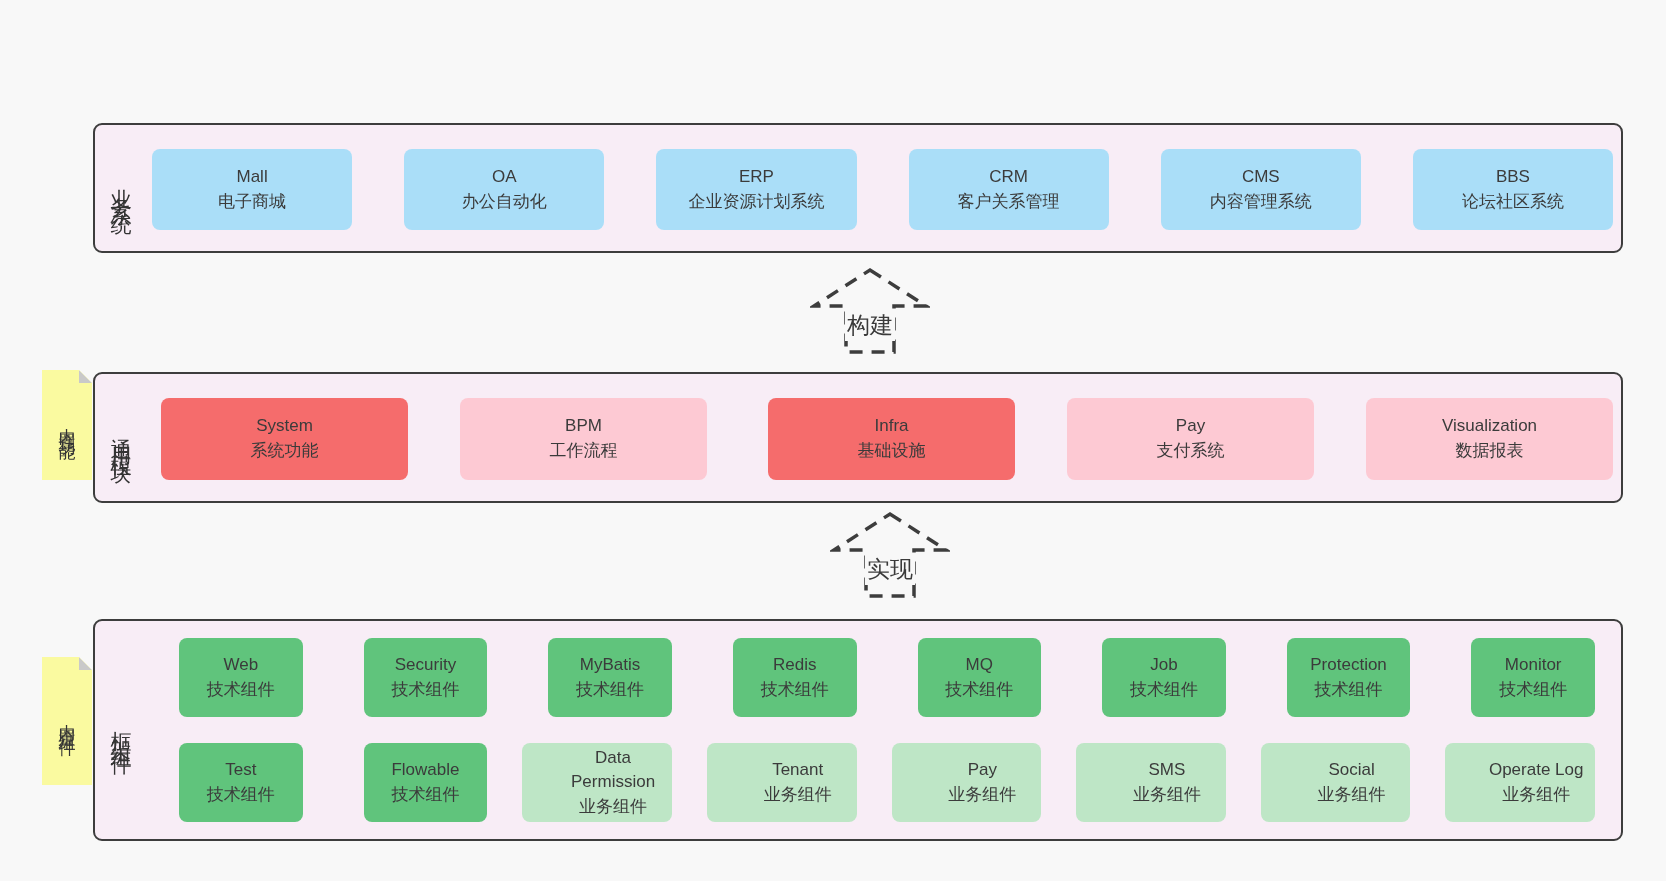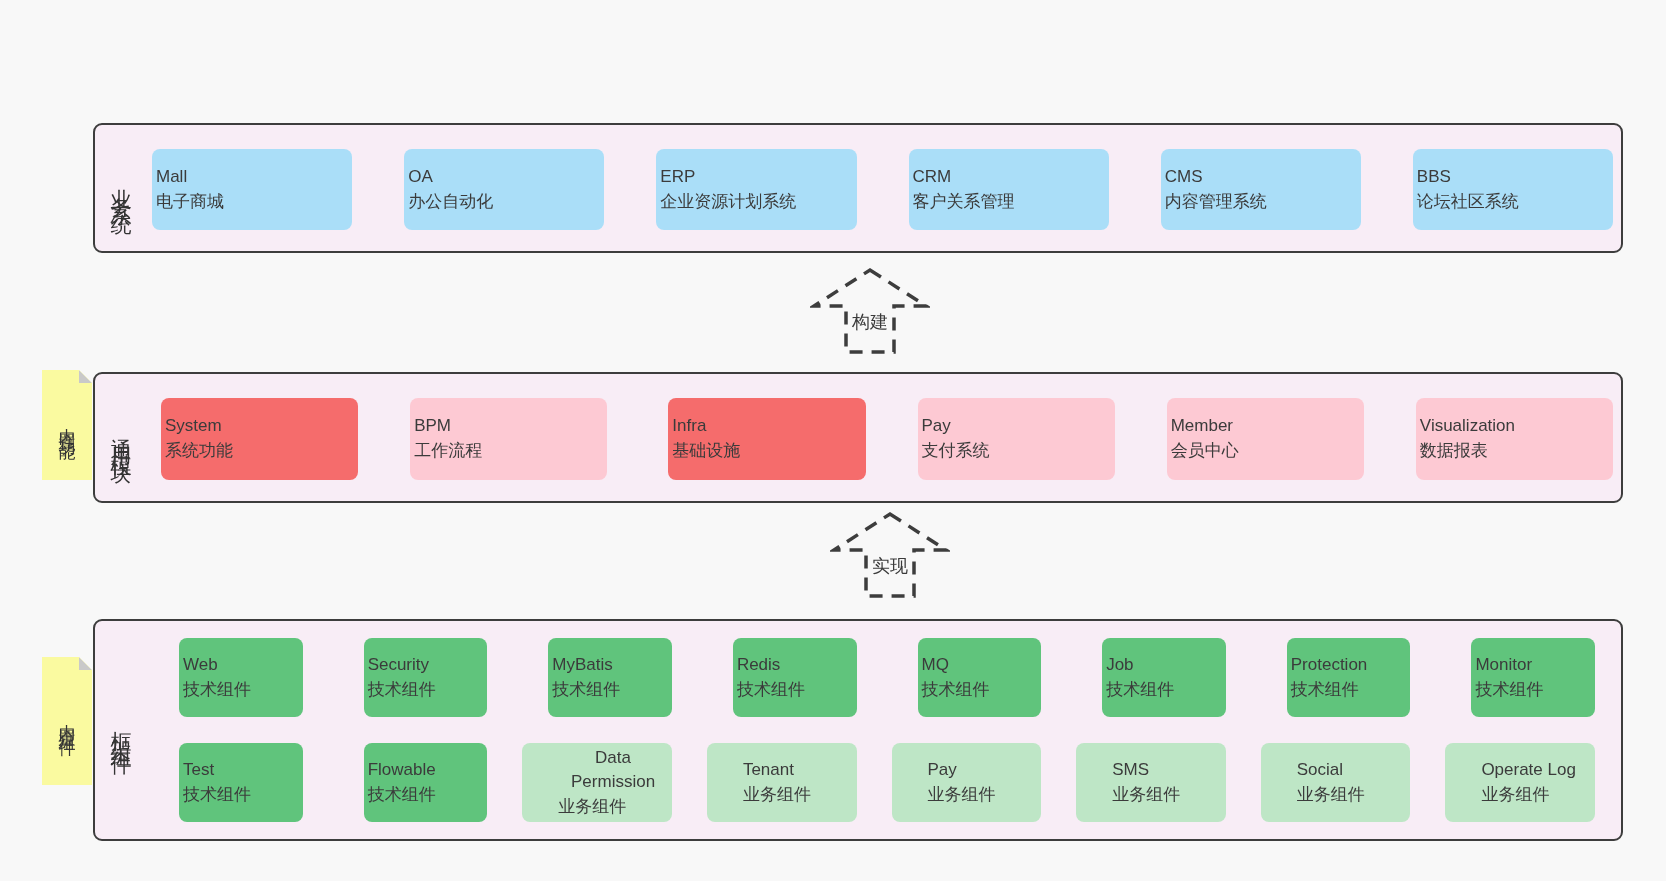--- a/index.html
+++ b/index.html
@@ -41,21 +41,21 @@
     position:absolute; left:58px; right:26px; top:17px; bottom:17px;
     display:grid;
     grid-template-columns:repeat(8,1fr);
     grid-template-rows:1fr 1fr;
     column-gap:35px; row-gap:26px;
   }
   .box {
     flex:1;
     border-radius:8px;
     display:flex; flex-direction:column;
-    align-items:flex-start; justify-content:center;
+    align-items:center; justify-content:center;
     text-align:center;
     font-size:17px; line-height:1.45; color:#3b3b3b;
     padding:2px 4px; box-sizing:border-box;
   }
   .blue       { background:#aadef8; }
   .red        { background:#f56c6c;margin-left:9px; }
   .pink       { background:#fdc9d3; }
   .green      { background:#60c47c;margin-left:26px; }
   .lightgreen { background:#bee6c6;padding-left:36px; }
 
@@ -83,21 +83,21 @@
   .arrow svg path {
     fill:none; stroke:#3d3d3d; stroke-width:3.5;
     stroke-dasharray:13 9;
   }
   .arrow-build     { left:810px; top:266px; }
   .arrow-implement { left:830px; top:510px; }
   .arrow-label {
     position:absolute; left:50%; top:44px;
     transform:translateX(-50%);
     background:#f8f8f8; padding:0 2px;
-    font-size:18px; color:#3a3a3a; white-space:nowrap;
+    font-size:23px; color:#3a3a3a; white-space:nowrap;
   }
 </style>
 </head>
 <body>
 
 <div class="canvas">
 
   <section class="layer layer-business">
     <div class="vlabel">业务系统</div>
     <div class="boxes6">
@@ -153,24 +153,20 @@
       </div>
       <div class="box red">
         <div>Infra</div>
         <div>基础设施</div>
       </div>
       <div class="box pink">
         <div>Pay</div>
         <div>支付系统</div>
       </div>
       <div class="box pink">
-        <div>Member</div>
-        <div>会员中心</div>
-      </div>
-      <div class="box pink">
         <div>Visualization</div>
         <div>数据报表</div>
       </div>
     </div>
   </section>
 
   <div class="arrow arrow-implement">
     <svg width="120" height="88" viewBox="0 0 120 88">
       <path d="M60 4 L116 40 L84 40 L84 86 L36 86 L36 40 L4 40 Z"></path>
     </svg>

